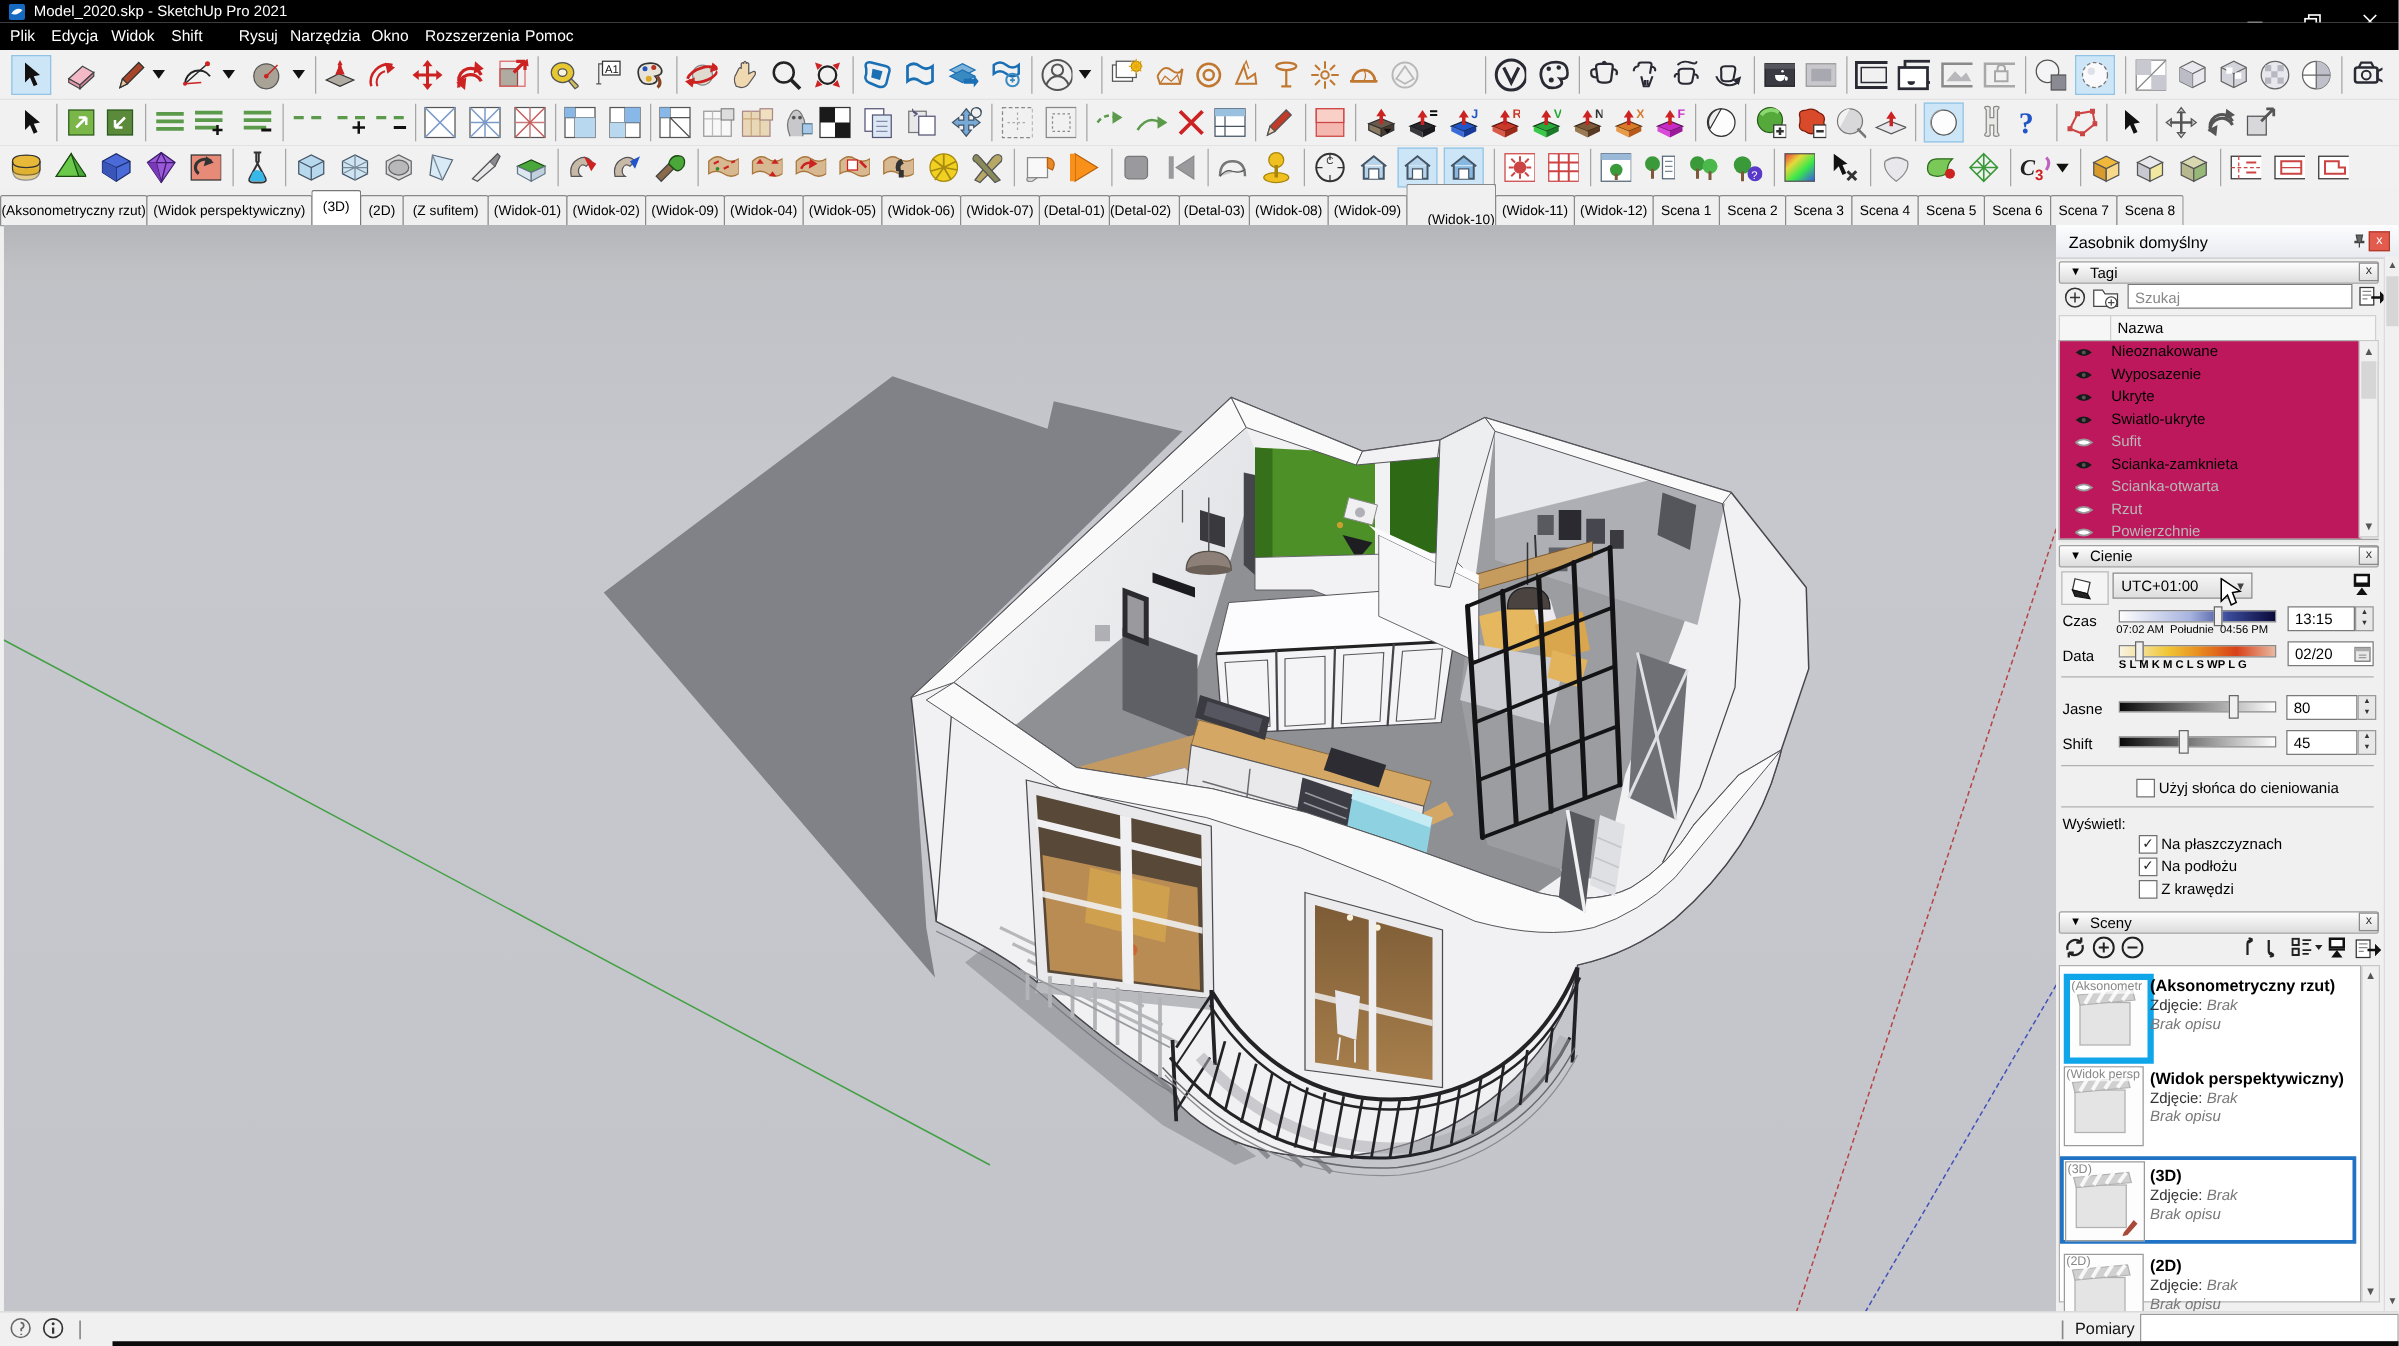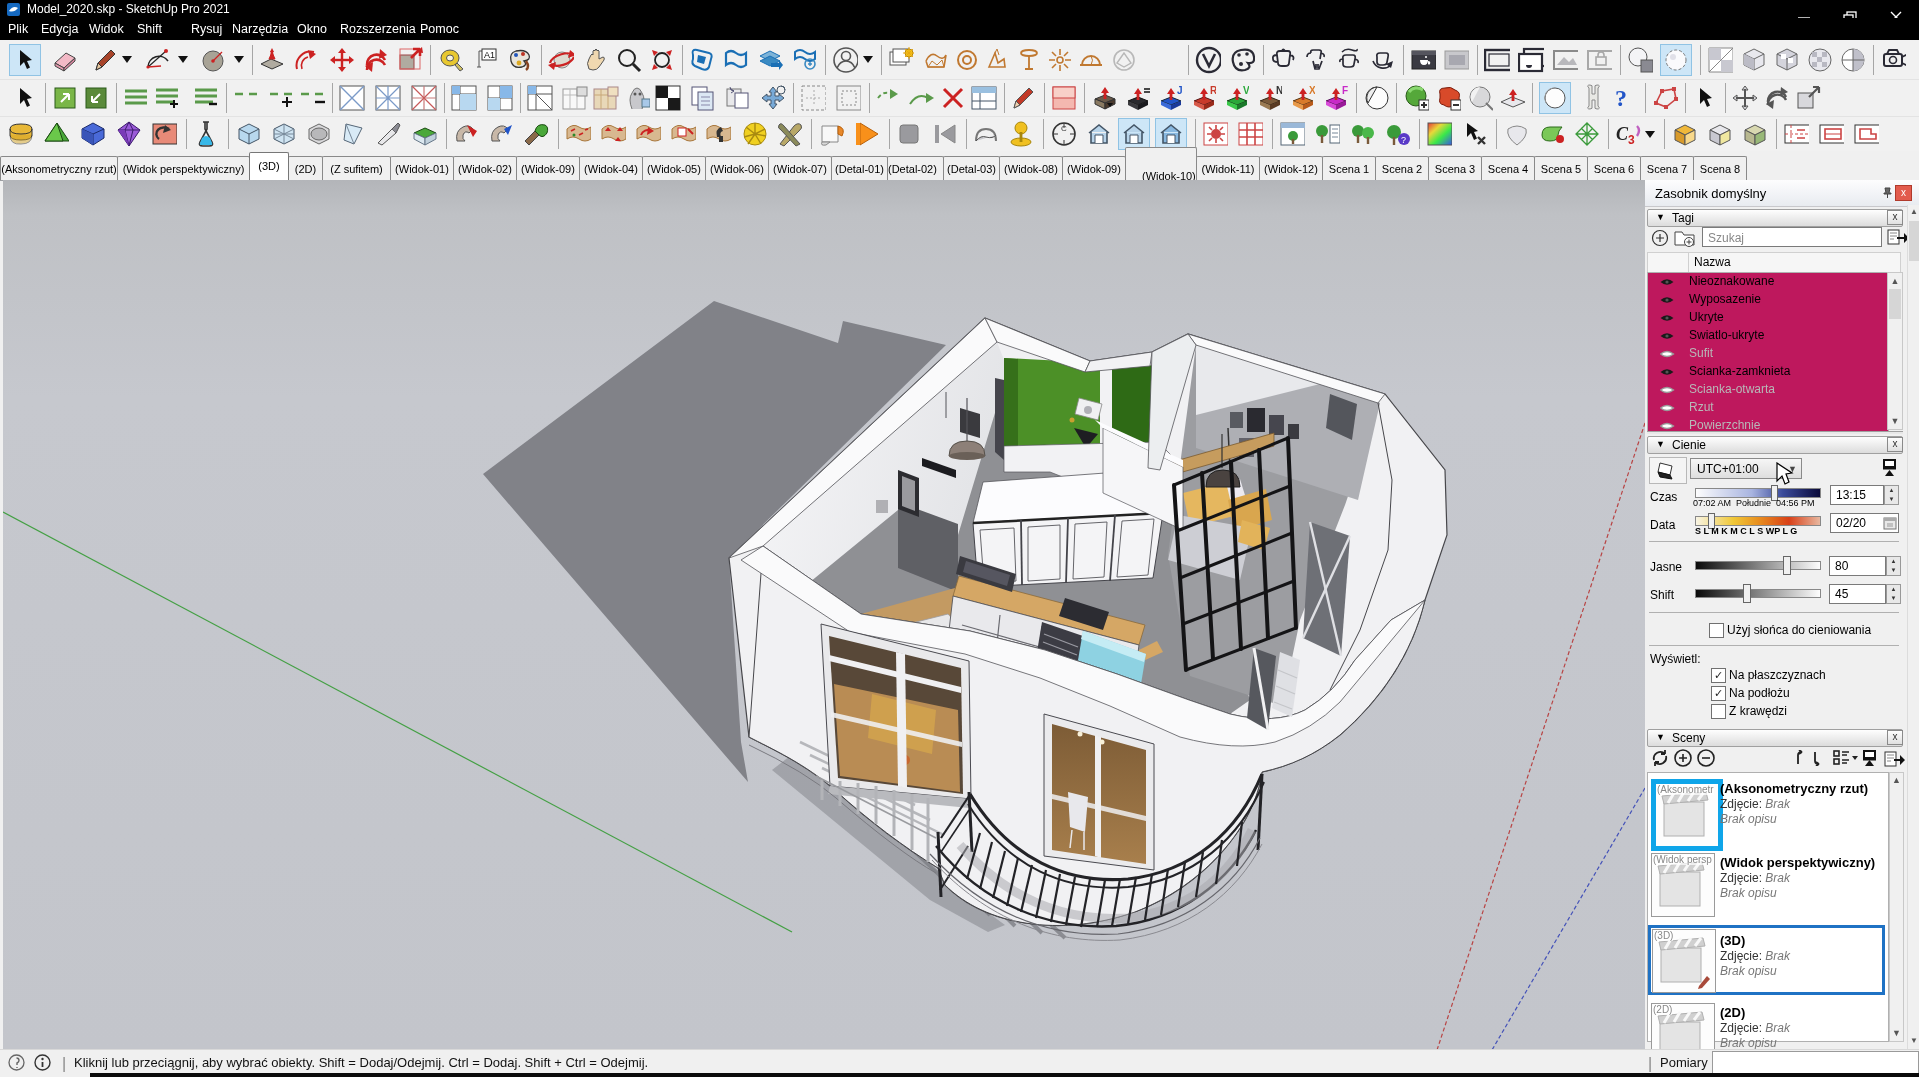--- a/index.html
+++ b/index.html
@@ -1693,18 +1693,17 @@
 <svg style="position:absolute;left:8px;top:4px" width="17" height="17">
       <circle cx="8.5" cy="8.5" r="7.5" fill="none" stroke="#666" stroke-width="1.3"></circle>
       <path d="M8.5 4 Q11 4 11 6.5 Q11 8 9 9 L9 11 M9 13 L9 14" stroke="#666" stroke-width="1.4" fill="none"></path>
     </svg>
 <svg style="position:absolute;left:34px;top:4px" width="17" height="17">
       <circle cx="8.5" cy="8.5" r="7.5" fill="none" stroke="#333" stroke-width="1.4"></circle>
       <circle cx="8.5" cy="5" r="1.2" fill="#333"></circle>
       <path d="M8.5 8 V13" stroke="#333" stroke-width="1.8"></path>
     </svg>
 <span style="position:absolute;left:62px;top:5px;color:#888">|</span>
-<span style="position:absolute;left:74px;top:5px;font-size:13px;color:#111">Kliknij lub przeciągnij, aby wybrać obiekty. Shift = Dodaj/Odejmij. Ctrl = Dodaj. Shift + Ctrl = Odejmij.</span>
 <span style="position:absolute;left:1648px;top:5px;color:#888">|</span>
 <span style="position:absolute;left:1660px;top:5px;font-size:13px;color:#111">Pomiary</span>
 <div style="position:absolute;left:1712px;top:1px;width:205px;height:21px;background:#fff;border:1px solid #9a9a9a"></div>
 </div>
 <div id="blackstrip"></div>
 
 </body></html>

